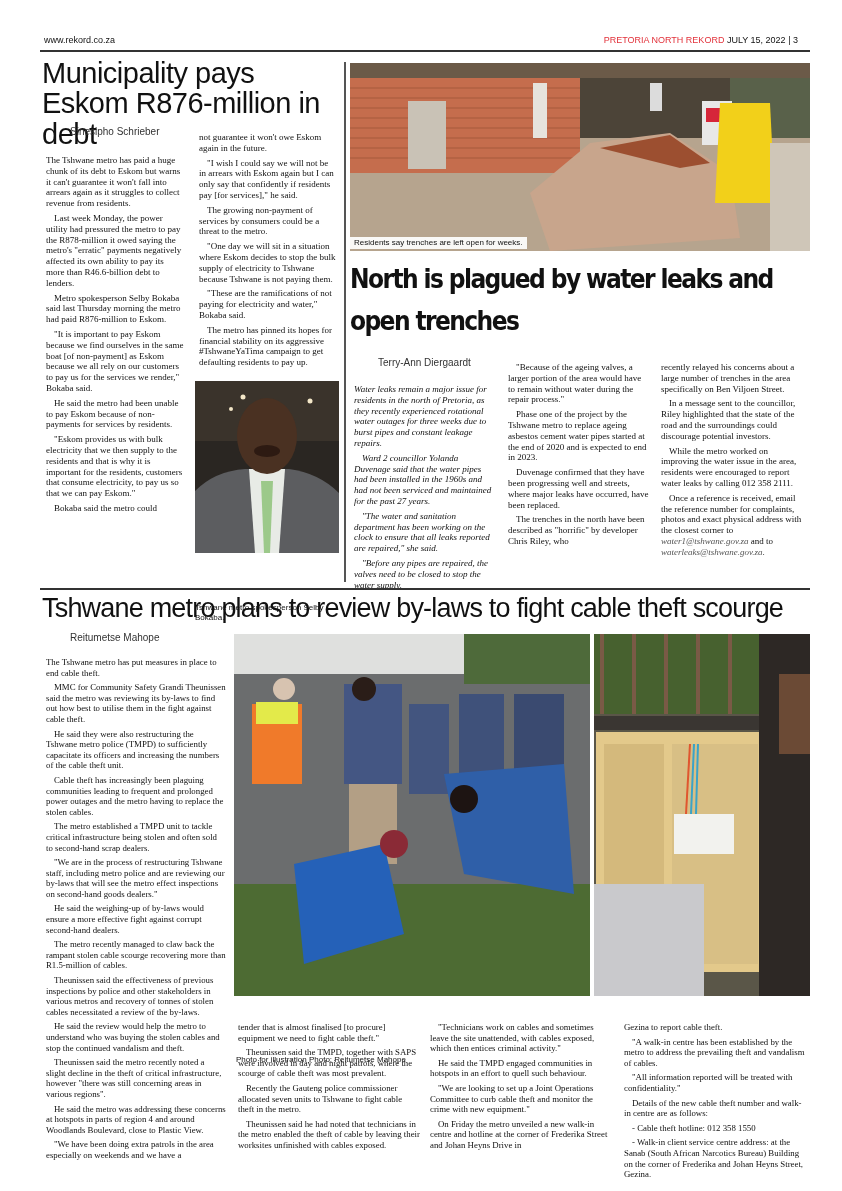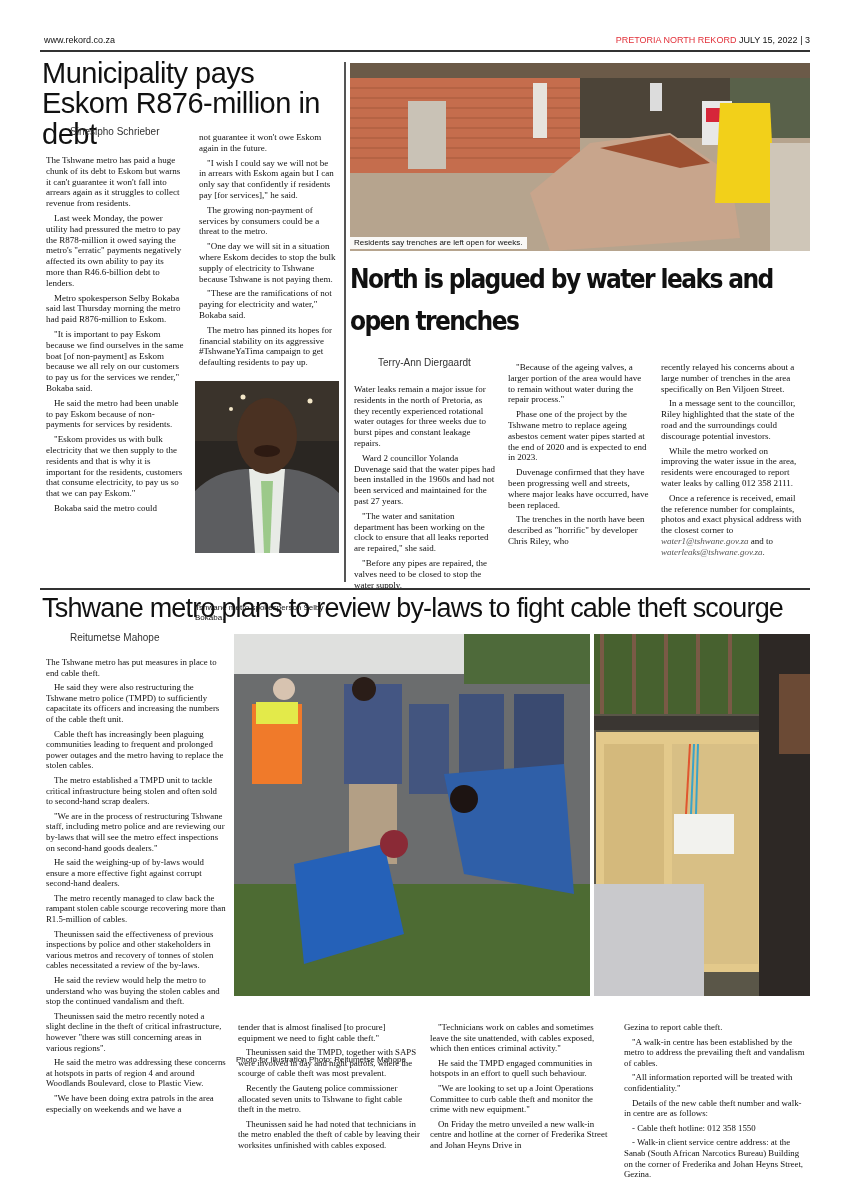--- a/index.html
+++ b/index.html
@@ -1,20 +1,20 @@
 <!DOCTYPE html>
 <html><head>
 <meta charset="utf-8">
 <style>
   html,body{margin:0;padding:0;background:#fff;}
   body{width:842px;height:1191px;position:relative;overflow:hidden;font-family:"Liberation Serif",serif;color:#111;}
   .abs{position:absolute;}
   .folio{top:35px;font-family:"Liberation Sans",sans-serif;font-size:9px;}
   .folio-left{left:44px;}
-  .folio-right{right:32px;text-align:right;}
+  .folio-right{right:44px;text-align:right;}
   .folio-right .pub{color:#e2313a;}
   .rule{height:1.5px;background:#333;}
   .headline{font-family:"Liberation Sans",sans-serif;font-weight:normal;letter-spacing:-0.5px;line-height:1.05;}
   .headline.bold{font-weight:bold;letter-spacing:-0.3px;}
   .byline{font-family:"Liberation Sans",sans-serif;font-size:10px;color:#333;margin-left:28px;}
   .col{font-size:9px;line-height:10.8px;text-align:left;}
   .col p{margin:4px;text-indent:8px;}
   .col p.first{text-indent:0;}
   .col .email{font-style:italic;color:#555;}
   .vrule{width:1.5px;background:#555;}
@@ -95,21 +95,21 @@
     <rect x="300" y="20" width="12" height="28" fill="#dcdcdc"></rect>
     <rect x="352" y="38" width="30" height="44" fill="#e8e8e8"></rect>
     <rect x="356" y="45" width="22" height="14" fill="#d6263a"></rect>
     <path d="M370 40 L420 40 L425 140 L365 140 Z" fill="#f2d01a"></path>
     <rect x="420" y="80" width="40" height="108" fill="#cfc6b8"></rect>
   </svg>
   <div class="abs caption caption-overlay" style="left:0;top:174px;">Residents say trenches are left open for weeks.</div>
 </div>
 <div class="abs headline bold" style="left:350px;top:258px;width:470px;font-size:26px;line-height:42px;font-family:'DejaVu Sans',sans-serif;font-stretch:condensed;letter-spacing:-1.6px;">North is plagued by water leaks and open trenches</div>
 <div class="abs byline" style="left:350px;top:357px;">Terry-Ann Diergaardt</div>
-<div class="abs col" style="left:350px;top:380px;width:150px;">
+<div class="abs col" style="left:350px;top:380px;width:150px;font-style:italic;">
   <p class="first">Water leaks remain a major issue for residents in the north of Pretoria, as they recently experienced rotational water outages for three weeks due to burst pipes and constant leakage repairs.</p>
   <p>Ward 2 councillor Yolanda Duvenage said that the water pipes had been installed in the 1960s and had not been serviced and maintained for the past 27 years.</p>
   <p>"The water and sanitation department has been working on the clock to ensure that all leaks reported are repaired," she said.</p>
   <p>"Before any pipes are repaired, the valves need to be closed to stop the water supply.</p>
 </div>
 <div class="abs col" style="left:504px;top:358px;width:150px;">
   <p>"Because of the ageing valves, a larger portion of the area would have to remain without water during the repair process."</p>
   <p>Phase one of the project by the Tshwane metro to replace ageing asbestos cement water pipes started at the end of 2020 and is expected to end in 2023.</p>
   <p>Duvenage confirmed that they have been progressing well and streets, where major leaks have occurred, have been replaced.</p>
   <p>The trenches in the north have been described as "horrific" by developer Chris Riley, who</p>
@@ -120,20 +120,21 @@
   <p>While the metro worked on improving the water issue in the area, residents were encouraged to report water leaks by calling 012 358 2111.</p>
   <p><span>Once a reference is received, email the reference number for complaints, photos and exact physical address with the closest corner to </span><span class="email">water1@tshwane.gov.za</span><span> and to </span><span class="email">waterleaks@tshwane.gov.za</span><span>.</span></p>
 </div>
 
 <div class="abs rule" style="left:40px;top:588px;width:770px;"></div>
 
 <div class="abs headline" style="left:42px;top:594px;width:780px;font-size:27px;letter-spacing:-0.8px;">Tshwane metro plans to review by-laws to fight cable theft scourge</div>
 <div class="abs byline" style="left:42px;top:632px;">Reitumetse Mahope</div>
 <div class="abs col" style="left:42px;top:653px;width:188px;font-size:8.8px;line-height:10.6px;">
   <p class="first">The Tshwane metro has put measures in place to end cable theft.</p>
+  <p>MMC for Community Safety Grandi Theunissen said the metro was reviewing its by-laws to find out how best to utilise them in the fight against cable theft.</p>
   <p>He said they were also restructuring the Tshwane metro police (TMPD) to sufficiently capacitate its officers and increasing the numbers of the cable theft unit.</p>
   <p>Cable theft has increasingly been plaguing communities leading to frequent and prolonged power outages and the metro having to replace the stolen cables.</p>
   <p>The metro established a TMPD unit to tackle critical infrastructure being stolen and often sold to second-hand scrap dealers.</p>
   <p>"We are in the process of restructuring Tshwane staff, including metro police and are reviewing our by-laws that will see the metro effect inspections on second-hand goods dealers."</p>
   <p>He said the weighing-up of by-laws would ensure a more effective fight against corrupt second-hand dealers.</p>
   <p>The metro recently managed to claw back the rampant stolen cable scourge recovering more than R1.5-million of cables.</p>
   <p>Theunissen said the effectiveness of previous inspections by police and other stakeholders in various metros and recovery of tonnes of stolen cables necessitated a review of the by-laws.</p>
   <p>He said the review would help the metro to understand who was buying the stolen cables and stop the continued vandalism and theft.</p>
   <p>Theunissen said the metro recently noted a slight decline in the theft of critical infrastructure, however "there was still concerning areas in various regions".</p>
   <p>He said the metro was addressing these concerns at hotspots in parts of region 4 and around Woodlands Boulevard, close to Plastic View.</p>

